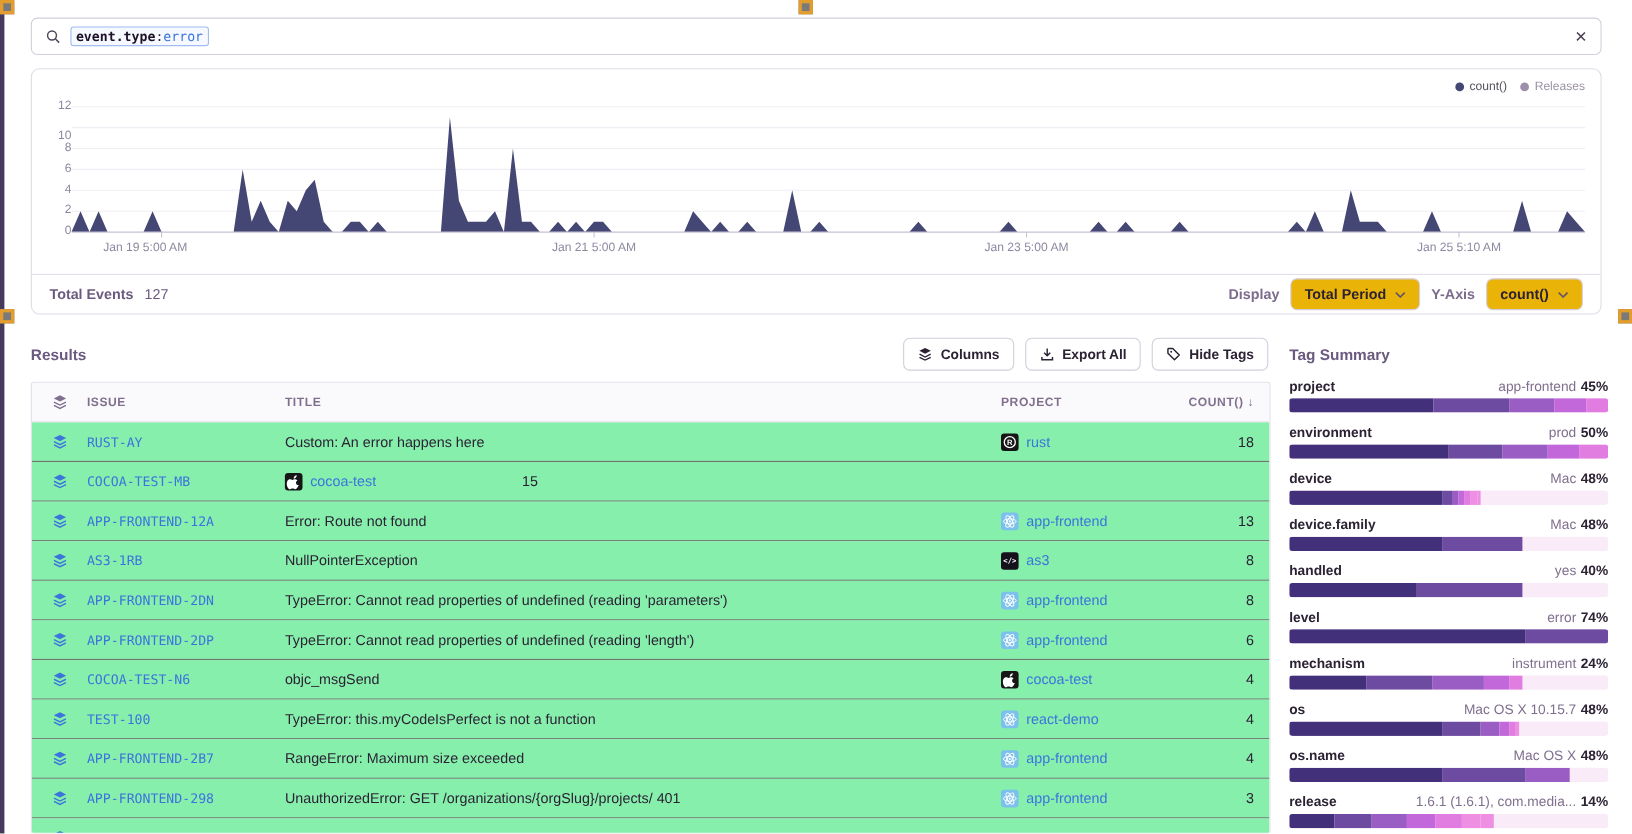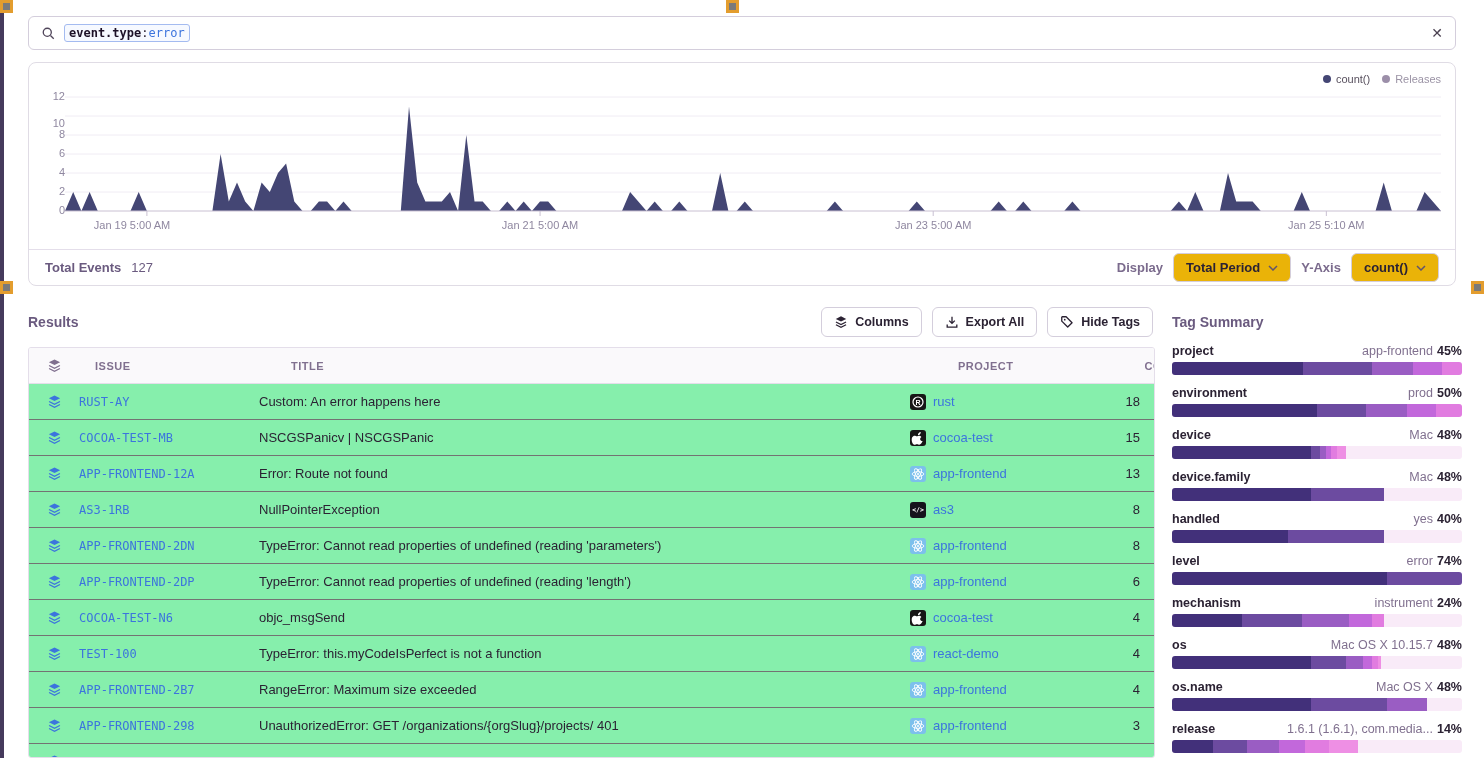--- a/index.html
+++ b/index.html
@@ -53,21 +53,21 @@
   .btns { position:absolute; right:303px; top:1px; display:flex; gap:10px; }
   .btn { display:inline-flex; align-items:center; gap:7px; height:30px; padding:0 12px;
     border:1px solid #D4CEDC; border-radius:6px; background:#fff; font-family:inherit;
     font-size:12.5px; font-weight:bold; color:#2B2233; cursor:pointer; }
   .tag-h { position:absolute; left:1144px; top:0; }
 
   
   .rtable { position:absolute; left:28px; top:347px; width:1127px; height:411px; overflow:hidden;
     border:1px solid #E4DEEA; border-radius:3px; }
   .trow { display:flex; height:36px; align-items:center; border-bottom:1px solid #737373; background:#86efac; }
-  .trow.head { background:#FAF9FB; border-bottom:1px solid #E4DEEA;gap:16px; }
+  .trow.head { background:#FAF9FB; border-bottom:1px solid #E4DEEA; }
   .c-ico { width:50px; display:flex; justify-content:center; flex:none; }
   .c-issue { width:180px; flex:none; font-family:"DejaVu Sans Mono", monospace; font-size:12px; }
   .c-title { width:651px; flex:none; font-size:13px; white-space:nowrap; overflow:hidden; }
   .c-proj { width:150px; flex:none; display:flex; align-items:center; gap:7px; font-size:13px; }
   .c-count { width:96px; flex:none; text-align:right; padding-right:16px; font-size:13px; color:#2B2233; }
   .head .hc { font-size:11px; font-weight:bold; letter-spacing:.5px; color:#80708F; font-family:"Liberation Sans",sans-serif; }
   .alink { color:#3C74DD; text-decoration:none; cursor:pointer; }
   .pico { width:16px; height:16px; border-radius:3px; display:inline-flex; align-items:center;
     justify-content:center; flex:none; overflow:hidden; font-family:"DejaVu Sans Mono",monospace; }
   .sort-arrow { color:#80708F; font-weight:normal; }
@@ -238,21 +238,20 @@
       </div>
       <div class="trow">
         <div class="c-ico">
           <svg width="15" height="15" viewBox="0 0 16 16">
             <path d="M8 1.5 14 4.5 8 7.5 2 4.5Z" fill="#3C74DD"></path>
             <path d="M2.2 8 8 10.9 13.8 8" fill="none" stroke="#3C74DD" stroke-width="1.4"></path>
             <path d="M2.2 11.2 8 14.1 13.8 11.2" fill="none" stroke="#3C74DD" stroke-width="1.4"></path>
           </svg>
         </div>
         <div class="c-issue"><a class="alink">COCOA-TEST-MB</a></div>
-        <div class="c-title">NSCGSPanicv | NSCGSPanic</div>
         <div class="c-proj">
           <span class="pico" style="background: rgb(22, 22, 22);">
             <svg width="16" height="16" viewBox="0 0 16 16">
               <path fill="#fff" d="M10.7 2c.1.8-.2 1.6-.7 2.2-.5.6-1.3 1-2 .9-.1-.8.3-1.6.7-2.1.5-.5 1.4-1 2-1z"></path>
               <path fill="#fff" d="M12.6 11c-.3.8-.5 1.1-.9 1.8-.6.9-1.4 2-2.4 2-.9 0-1.1-.6-2.3-.6-1.2 0-1.5.6-2.3.6-1 0-1.7-1-2.3-1.9C1.6 11.3 1.4 8.7 2.2 7.3c.6-1 1.5-1.6 2.4-1.6.9 0 1.5.6 2.3.6.7 0 1.2-.6 2.3-.6.8 0 1.6.4 2.2 1.2-1.9 1-1.6 3.4.2 4.1z"></path>
             </svg>
           </span>
           <a class="alink">cocoa-test</a>
         </div>
         <div class="c-count">15</div>

